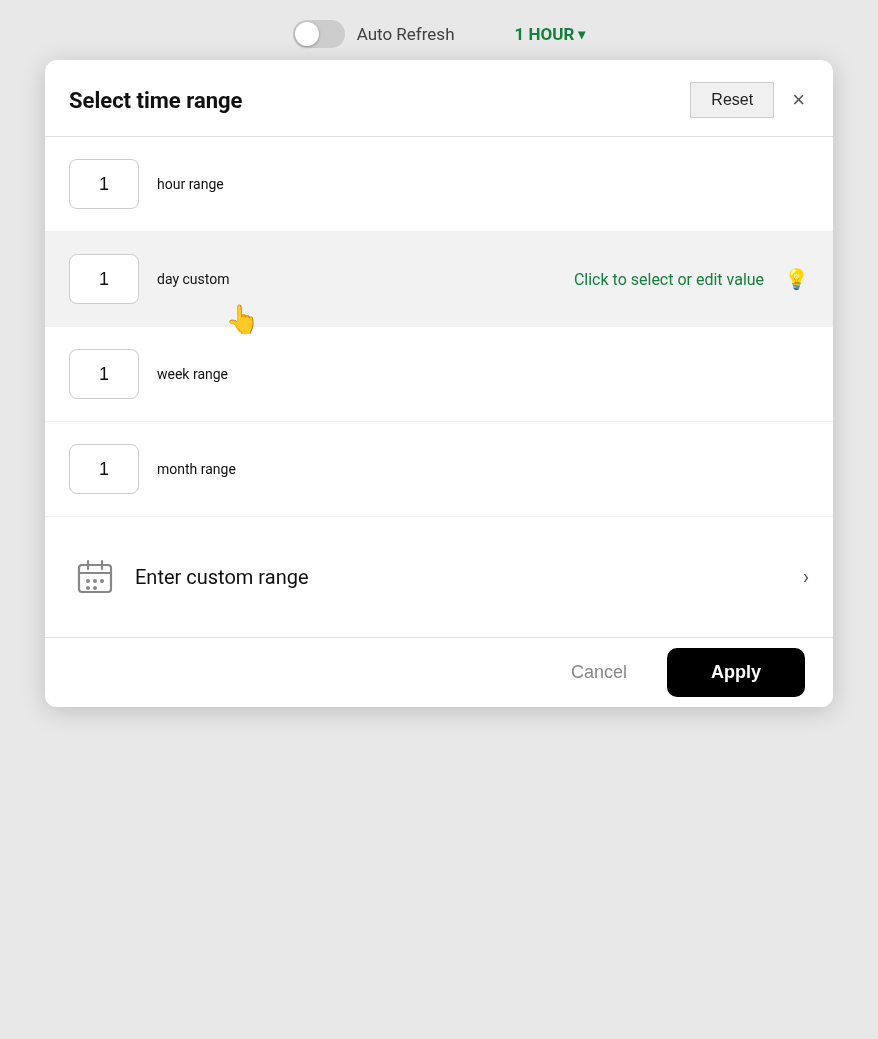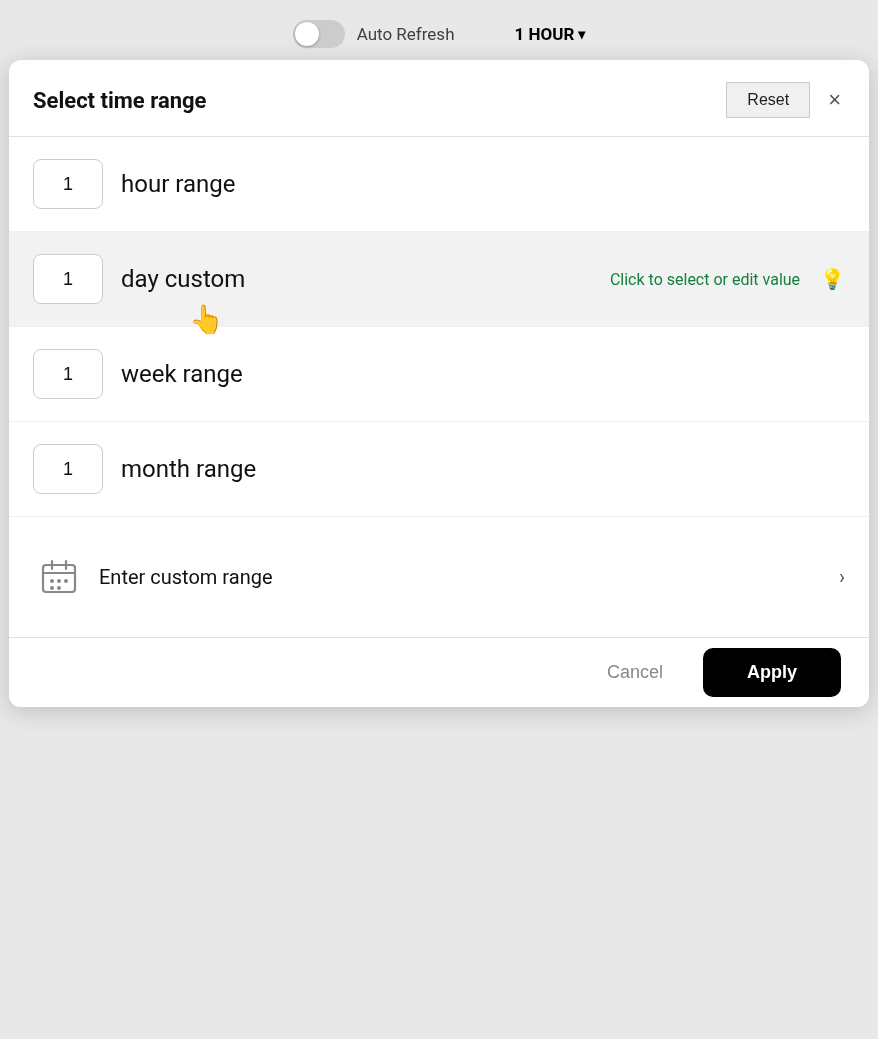--- a/index.html
+++ b/index.html
@@ -55,36 +55,36 @@
 
     .auto-refresh-label {
       font-size: 17px;
       color: #404040;
       font-weight: 400;
     }
 
     .hour-badge {
       font-size: 17px;
       font-weight: 700;
-      color: #000000;
+      color: #15803d;
       display: flex;
       align-items: center;
       gap: 4px;
       cursor: pointer;
       margin-left: 48px;
     }
 
     .chevron-down {
       font-size: 14px;
     }
 
     .modal {
       background: white;
       border-radius: 12px;
-      width: 860px;
+      width: 788px;
       box-shadow: 0 4px 24px rgba(0,0,0,0.18);
       overflow: hidden;
     }
 
     .modal-header {
       display: flex;
       align-items: center;
       justify-content: space-between;
       padding: 22px 24px 18px 24px;
       border-bottom: 1px solid #e0e0e0;
@@ -149,21 +149,21 @@
       border-radius: 8px;
       font-size: 18px;
       text-align: center;
       color: #111;
       background: white;
       cursor: pointer;
       outline: none;
     }
 
     .range-label {
-      font-size: 24px;
+      font-size: 14px;
       color: #111;
       margin-left: 18px;
       font-weight: 400;
     }
 
     .hint-text {
       font-size: 16px;
       color: #15803d;
       margin-left: auto;
       margin-right: 12px;

